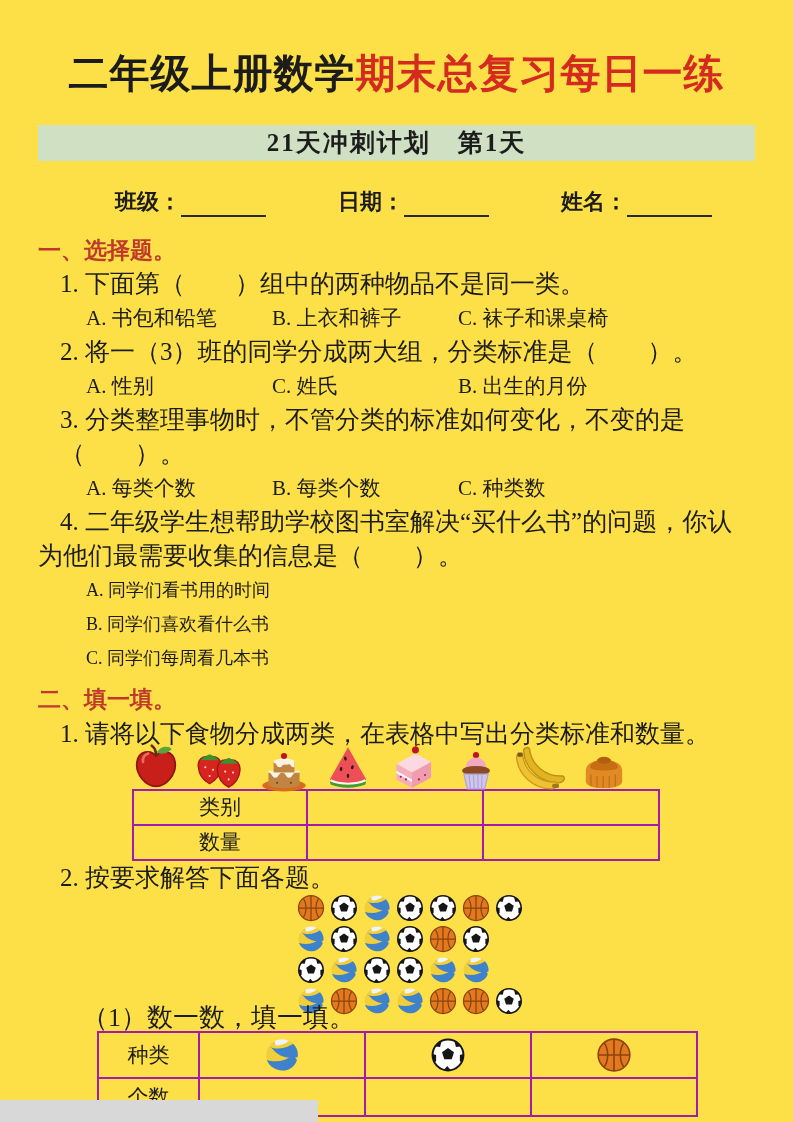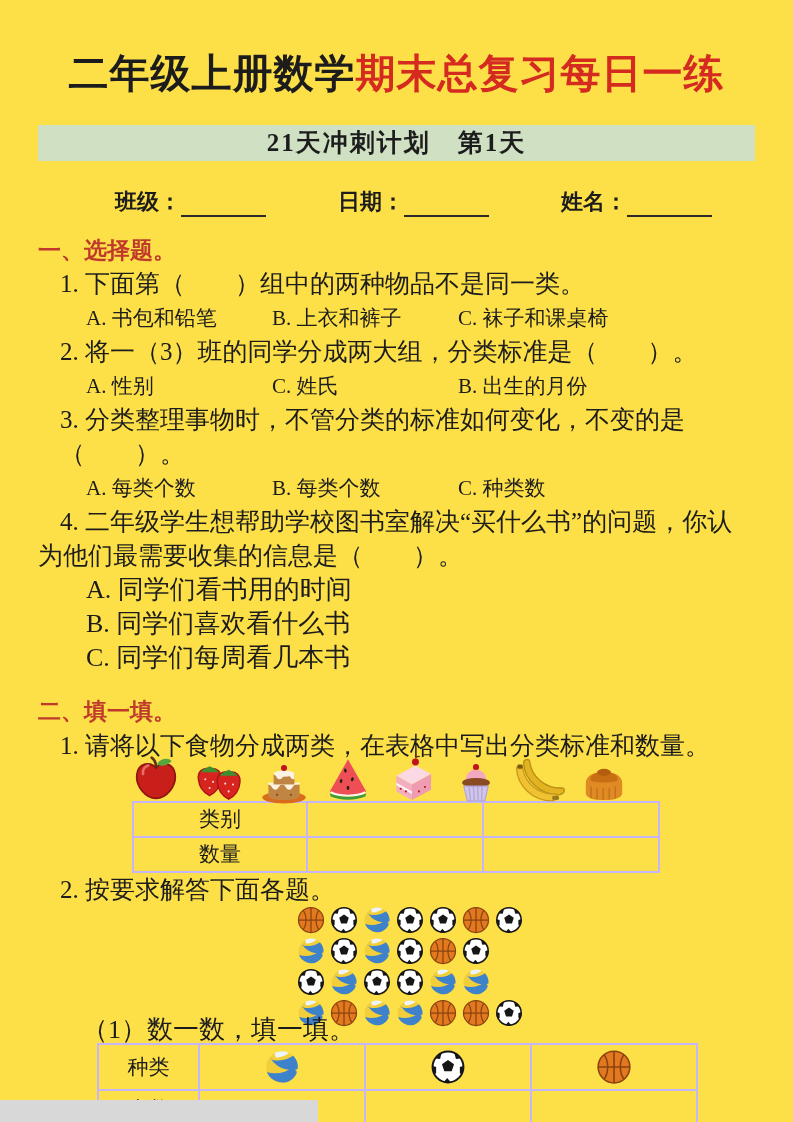--- a/index.html
+++ b/index.html
@@ -28,40 +28,40 @@
   .info .grp{ display:flex; align-items:flex-end; }
   .blank{
     display:inline-block; width:85px; height:22px;
     border-bottom:2px solid #2a2a2a;
   }
   
   .h-red{
     margin-top:18px; line-height:32px;
     color:var(--heading_red,#bf3a2b); font-size:23px; font-weight:bold;
   }
-  .h-red2{ margin-top:20px; line-height:34px;
+  .h-red2{ margin-top:8px; line-height:34px;
     color:var(--heading_red,#bf3a2b); font-size:23px; font-weight:bold; }
   .q{ margin:0; padding-left:22px; font-size:25px; line-height:34px; }
   .q.wrap{ padding-left:0; text-indent:22px; }
   .opts{ margin:0; padding-left:48px; font-size:21px; line-height:34px; display:flex; }
   .opts span{ min-width:178px; margin-right:8px; white-space:nowrap; }
-  .opt-line{ margin:0; padding-left:48px; font-size:26px; line-height:34px; }
+  .opt-line{ margin:0; padding-left:48px; font-size:18px; line-height:34px; }
   .sub{ margin:0; padding-left:44px; font-size:26px; line-height:30px; }
   .sub1{ margin-top:-14px; position:relative; z-index:2; }
   .sub2{ margin-top:10px; }
   
   .food-row{ margin-top:-8px; padding-left:92px; display:flex; gap:12px; height:52px; }
   .food-row .icon{ width:52px; height:52px; }
   .balls{ margin-top:-2px; padding-left:258px; }
   .ball-row{ display:flex; gap:3px; margin-bottom:1px; height:30px; }
   .ball-row .icon{ width:30px; height:30px; }
   .cell-icon .icon{ width:38px; height:38px; vertical-align:middle; }
   
   table{ border-collapse:collapse; }
-  td{ border:2px solid #c4b5fd; padding:0; text-align:center; font-size:21px; }
+  td{ border:2px solid #a21caf; padding:0; text-align:center; font-size:21px; }
   .t1{ margin:-6px 0 0 94px; }
   .t1 td{ height:33px; }
   .t1 .c0{ width:172px; } .t1 .c1{ width:174px; } .t1 .c2{ width:174px; }
   .t2{ margin:-2px 0 0 59px; }
   .t2 .r0 td{ height:44px; } .t2 .r1 td{ height:36px;border-radius:7px; }
   .t2 .c0{ width:99px; } .t2 .c1,.t2 .c2,.t2 .c3{ width:164px; }
   
   .scan-strip{ position:absolute; left:0; bottom:0; width:318px; height:22px; background:#d8d8d8; }
   .hidden-defs{ position:absolute; width:0; height:0; overflow:hidden; }
 </style>

